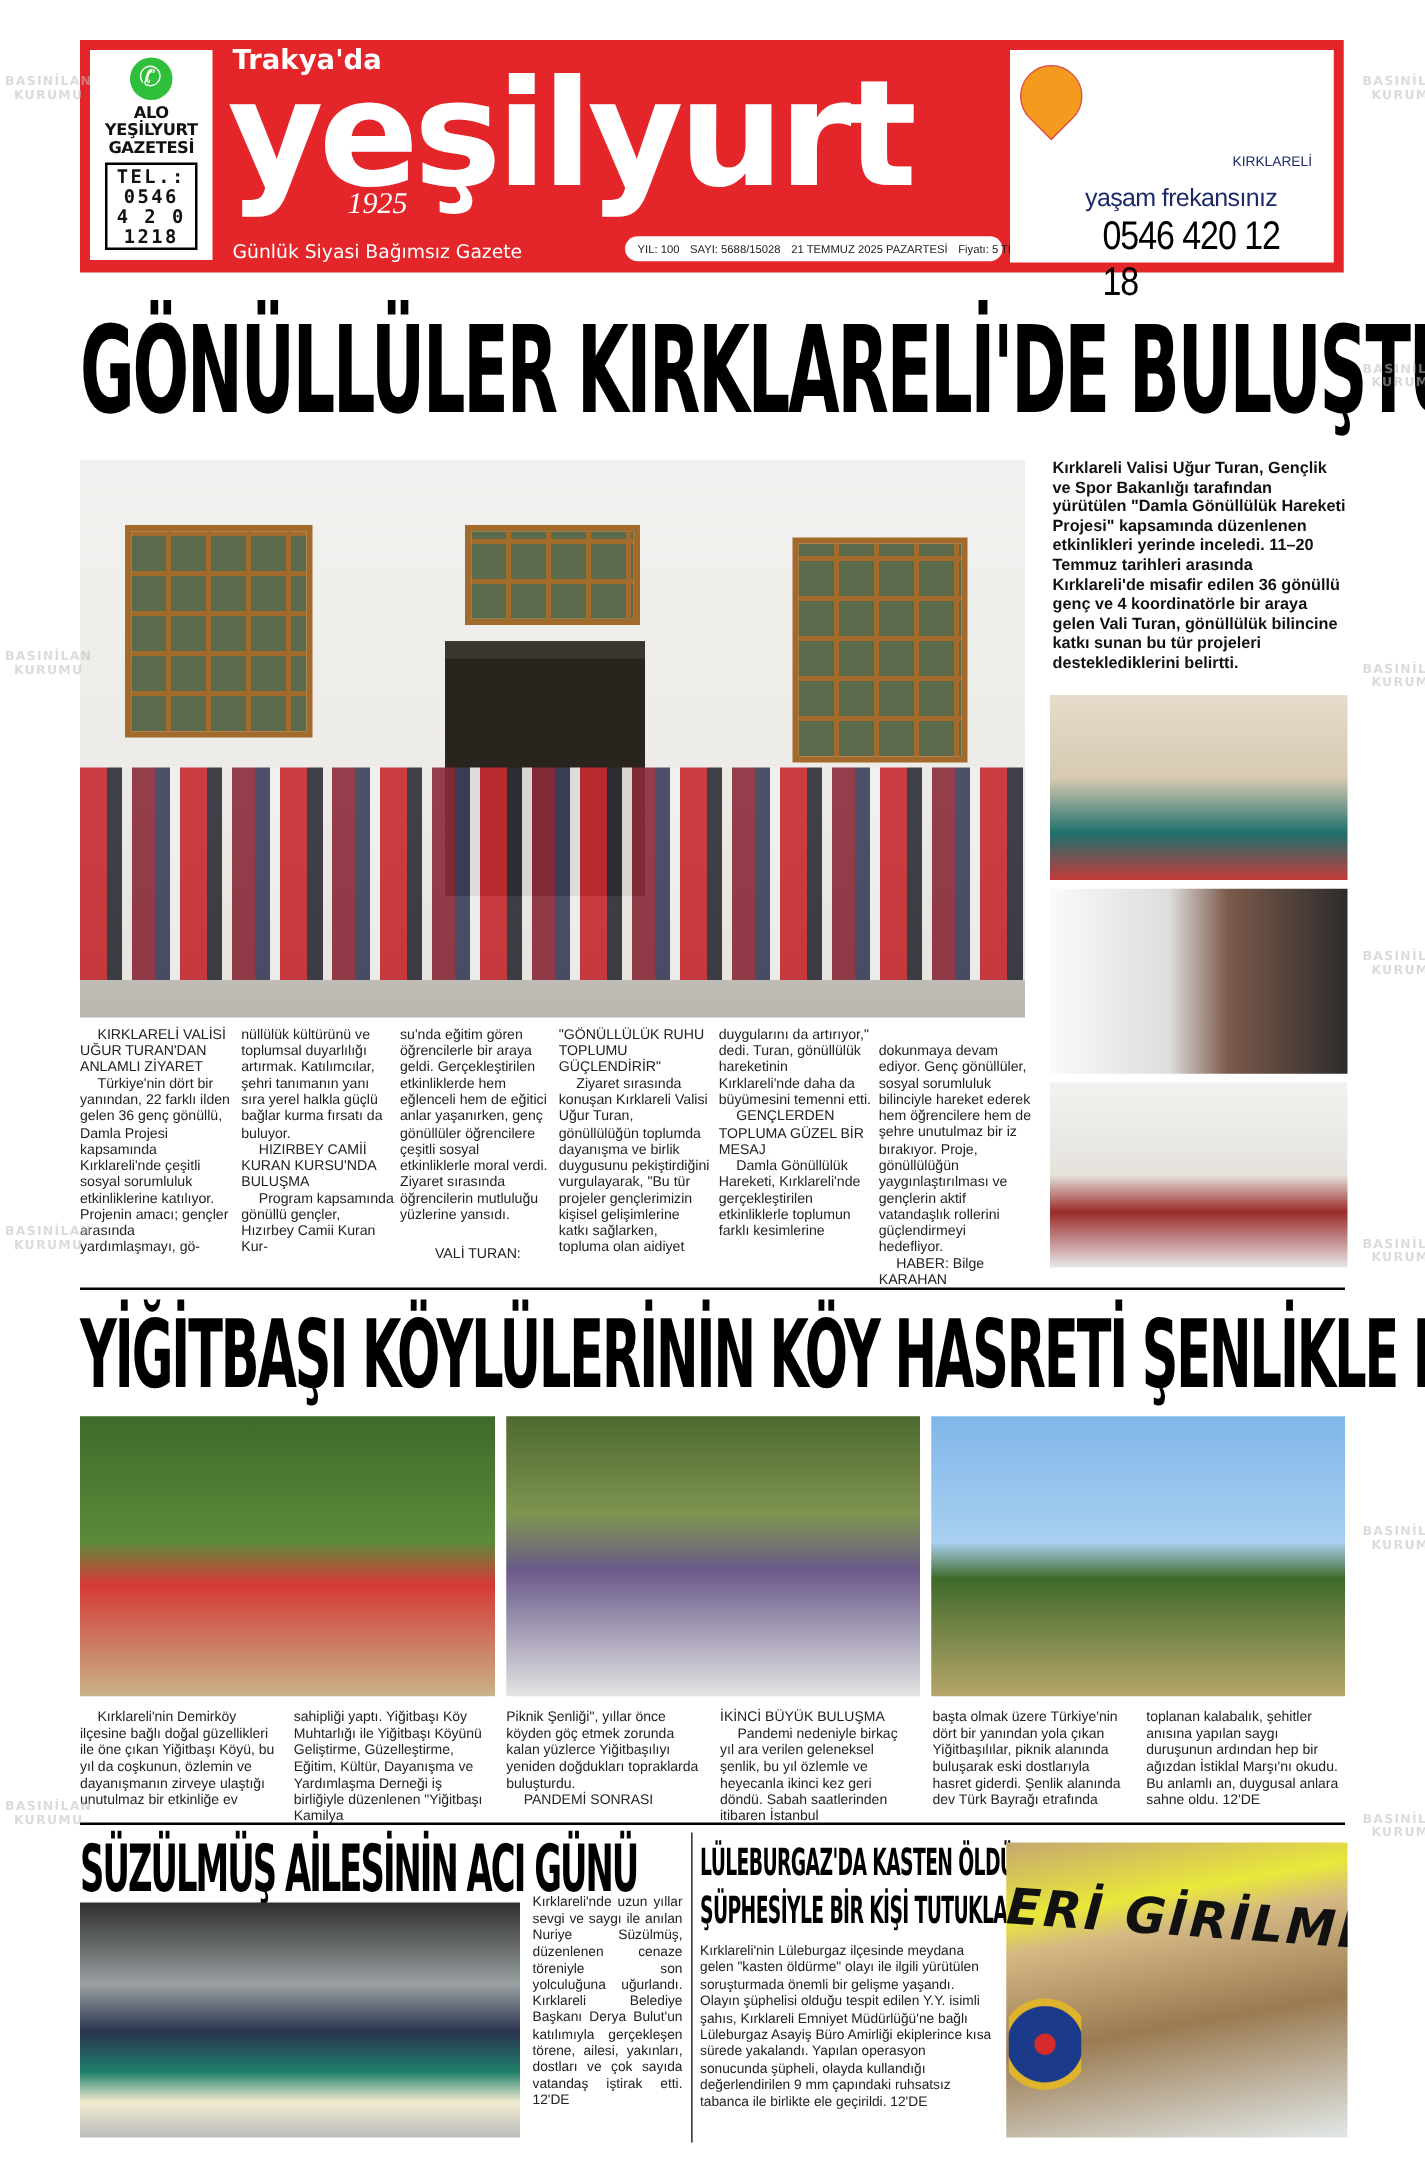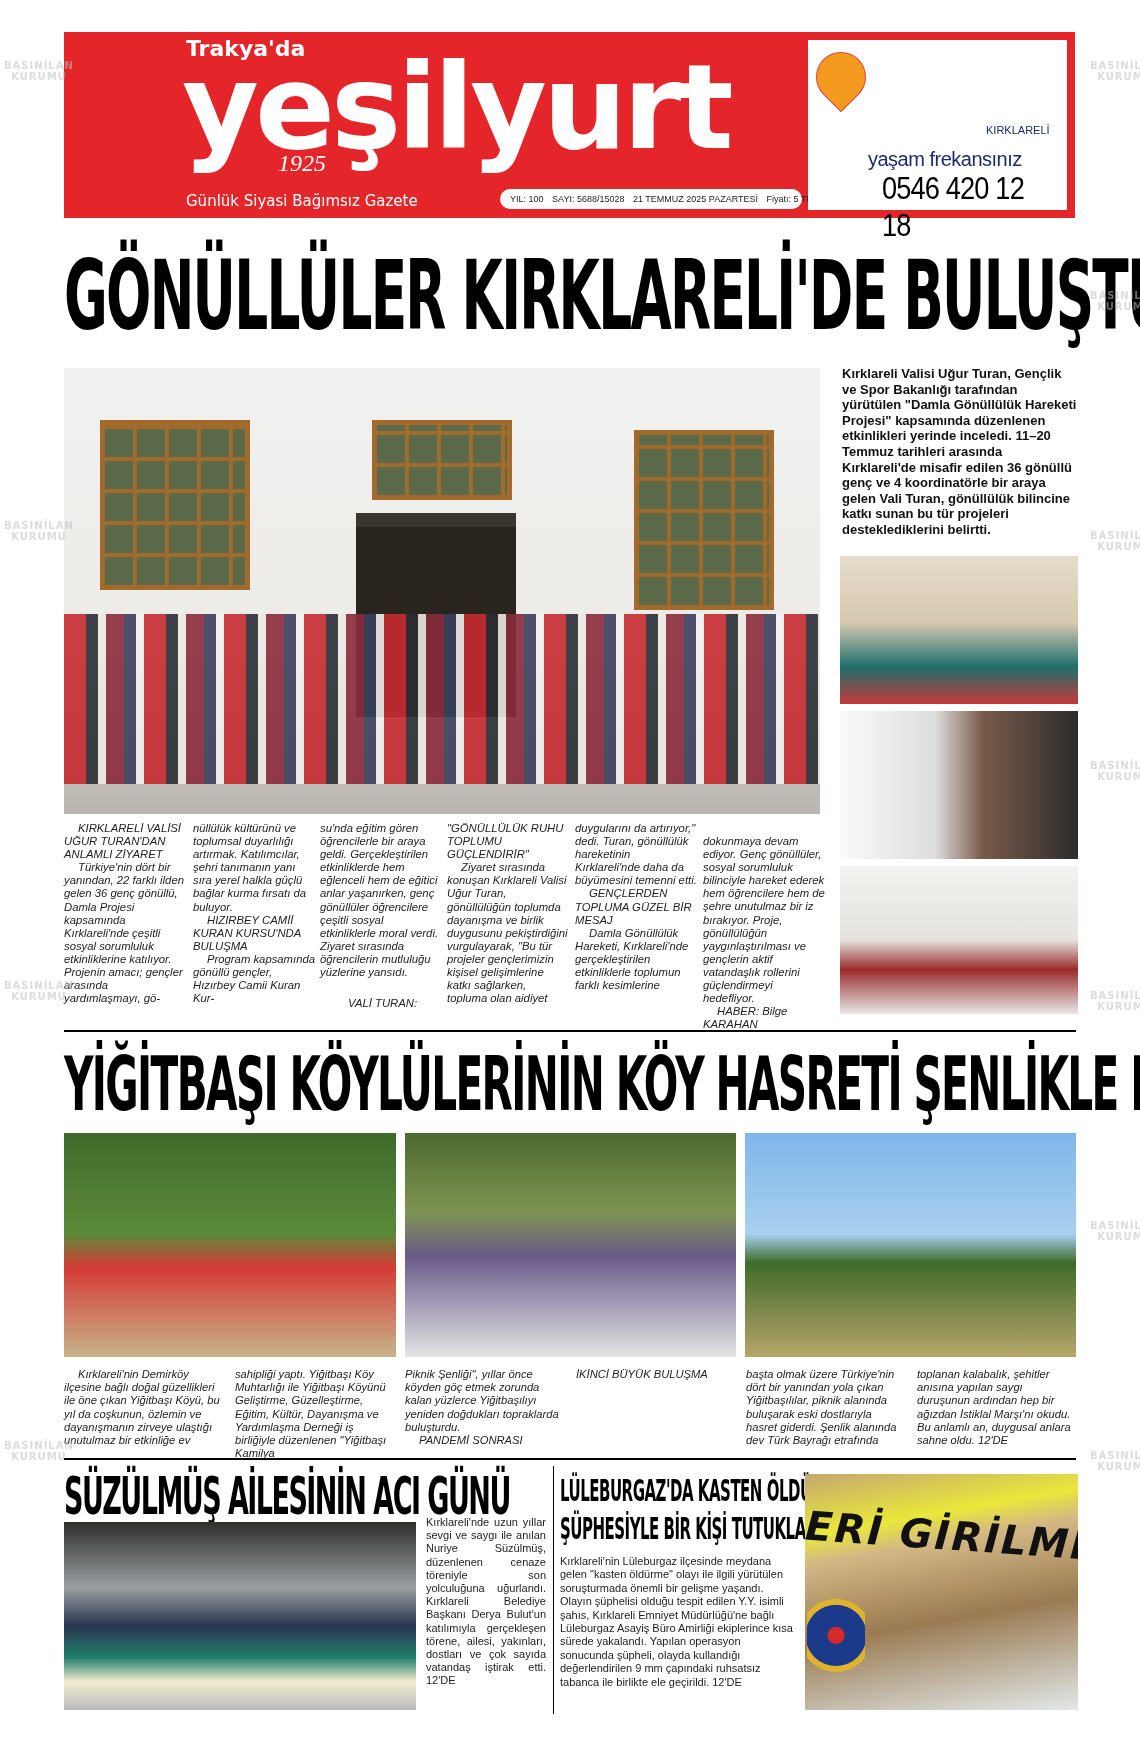--- a/index.html
+++ b/index.html
@@ -58,37 +58,49 @@
   .ph-row2 { left: 405px; top: 1133px; width: 331px; height: 224px; background: linear-gradient(180deg,#4d6a30 0%,#7e9450 35%,#6a5a8a 55%,#e4e4e4 100%); }
   .ph-row3 { left: 745px; top: 1133px; width: 331px; height: 224px; background: linear-gradient(180deg,#7fb6ea 0%,#a9d0f0 45%,#3f6a2a 58%,#b7a66a 100%); }
 
   .ph-funeral { left: 64px; top: 1522px; width: 352px; height: 188px; background: linear-gradient(180deg,#2d2f2c 0%,#9aa0a3 35%,#2a3450 55%,#1f7f6a 72%,#f2ecd0 85%,#bbb 100%); }
   .ph-crime { left: 805px; top: 1474px; width: 273px; height: 236px; background: linear-gradient(170deg,#c5a870 0%,#e9e83a 22%,#d4b884 32%,#9a7b52 60%,#e2e8e8 100%); }
   .tape-text { position: absolute; left: 0; top: 40px; font-family: "DejaVu Sans", sans-serif; font-weight: bold; font-style: italic; font-size: 40px; color: #111; letter-spacing: 2px; transform: rotate(4deg); white-space: nowrap; }
   .police-badge { position: absolute; left: 2px; top: 120px; width: 58px; height: 92px; background: radial-gradient(circle at 50% 45%, #d62b2b 0 8px, #1c3a8a 9px 30px, #e0b32c 31px 36px, transparent 37px); }
 
   
   .lead { left: 842px; top: 366px; width: 236px; font-size: 13px; line-height: 15.6px; font-weight: bold; color: #111; }
-  .col { font-size: 11.3px; line-height: 13.1px; color: #222; font-style: italic; }
+  .col { font-size: 11.3px; line-height: 13.1px; color: #222; }
   .col p { margin: 0; }
   .col .sub { text-indent: 0; }
   .col .para { text-indent: 14px; }
   .body-col { top: 822px; width: 122px; }
   .row-col { top: 1368px; width: 156px; font-size: 11.2px; line-height: 13.2px; }
   .funeral-text { left: 426px; top: 1516px; width: 120px; font-size: 11px; line-height: 13.2px; text-align: justify; color: #222; }
   .crime-text { left: 560px; top: 1555px; width: 235px; font-size: 11px; line-height: 13.4px; color: #222; }
   .vrule { background: #000; width: 1px; }
 
   
   .wm { position: absolute; font-family: "DejaVu Sans", sans-serif; font-weight: bold; font-size: 10px; color: rgba(190,190,190,0.55); letter-spacing: 1px; text-align: center; line-height: 11px; pointer-events: none; }
 </style>
 </head>
 <body>
 
 <div class="abs masthead">
+  <div class="abs alo-box">
+    <div class="wa-icon"></div>
+    <div class="alo-line">ALO</div>
+    <div class="alo-line">YEŞİLYURT</div>
+    <div class="alo-line">GAZETESİ</div>
+    <div class="tel-box">
+      <div class="tel-line">TEL.:</div>
+      <div class="tel-line">0546</div>
+      <div class="tel-line">4 2 0</div>
+      <div class="tel-line">1218</div>
+    </div>
+  </div>
 
   <div class="abs logo-word">yeşilyurt</div>
   <div class="abs trakya">Trakya'da</div>
   <div class="abs year">1925</div>
   <div class="abs motto">Günlük Siyasi Bağımsız Gazete</div>
 
   <div class="abs issue-pill">
     <span>YIL: 100</span>
     <span>SAYI: 5688/15028</span>
     <span>21 TEMMUZ 2025 PAZARTESİ</span>
@@ -159,20 +171,21 @@
 </div>
 <div class="abs col row-col" style="left:235px;">
   <p>sahipliği yaptı. Yiğitbaşı Köy Muhtarlığı ile Yiğitbaşı Köyünü Geliştirme, Güzelleştirme, Eğitim, Kültür, Dayanışma ve Yardımlaşma Derneği iş birliğiyle düzenlenen "Yiğitbaşı Kamilya</p>
 </div>
 <div class="abs col row-col" style="left:405px;">
   <p>Piknik Şenliği", yıllar önce köyden göç etmek zorunda kalan yüzlerce Yiğitbaşılıyı yeniden doğdukları topraklarda buluşturdu.</p>
   <p class="para">PANDEMİ SONRASI</p>
 </div>
 <div class="abs col row-col" style="left:576px;">
   <p>İKİNCİ BÜYÜK BULUŞMA</p>
+  <p class="para">Pandemi nedeniyle birkaç yıl ara verilen geleneksel şenlik, bu yıl özlemle ve heyecanla ikinci kez geri döndü. Sabah saatlerinden itibaren İstanbul</p>
 </div>
 <div class="abs col row-col" style="left:746px;">
   <p>başta olmak üzere Türkiye'nin dört bir yanından yola çıkan Yiğitbaşılılar, piknik alanında buluşarak eski dostlarıyla hasret giderdi. Şenlik alanında dev Türk Bayrağı etrafında</p>
 </div>
 <div class="abs col row-col" style="left:917px;">
   <p>toplanan kalabalık, şehitler anısına yapılan saygı duruşunun ardından hep bir ağızdan İstiklal Marşı'nı okudu. Bu anlamlı an, duygusal anlara sahne oldu. 12'DE</p>
 </div>
 
 <div class="abs rule" style="left:64px;top:1458px;width:1012px;"></div>
 

